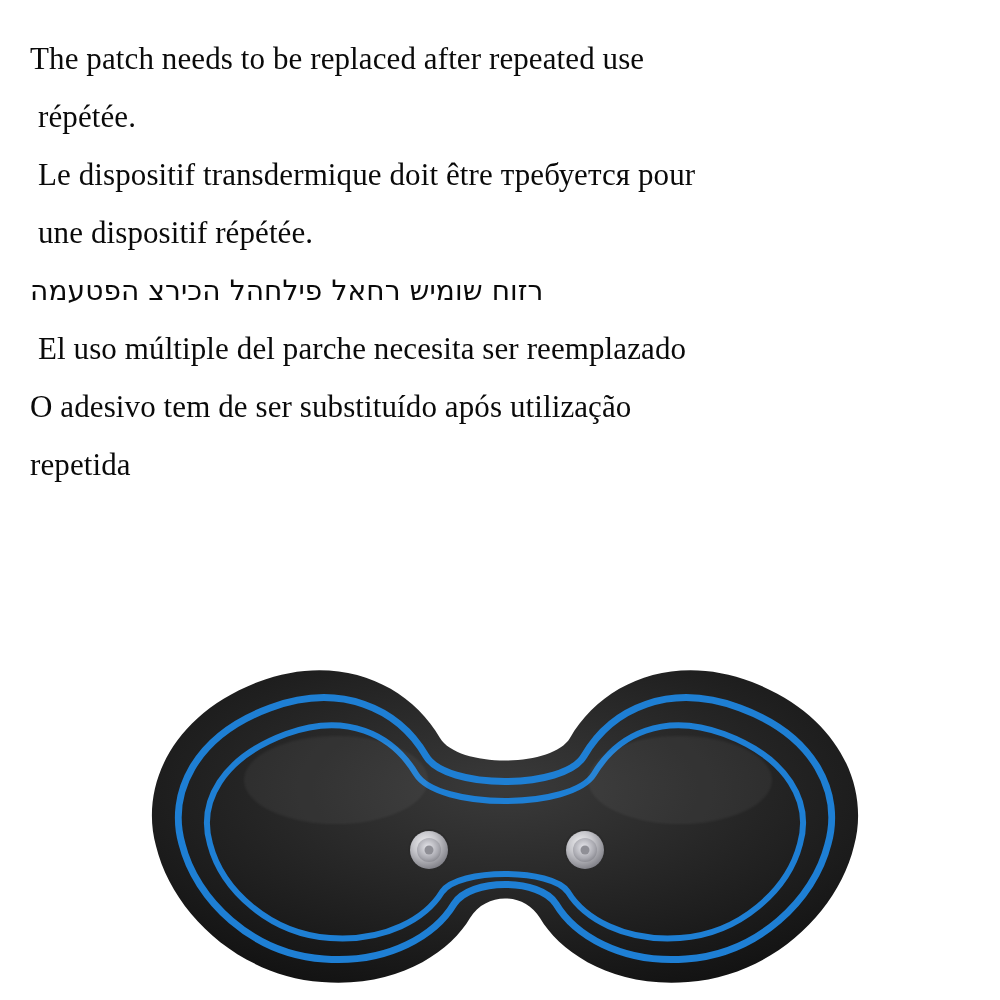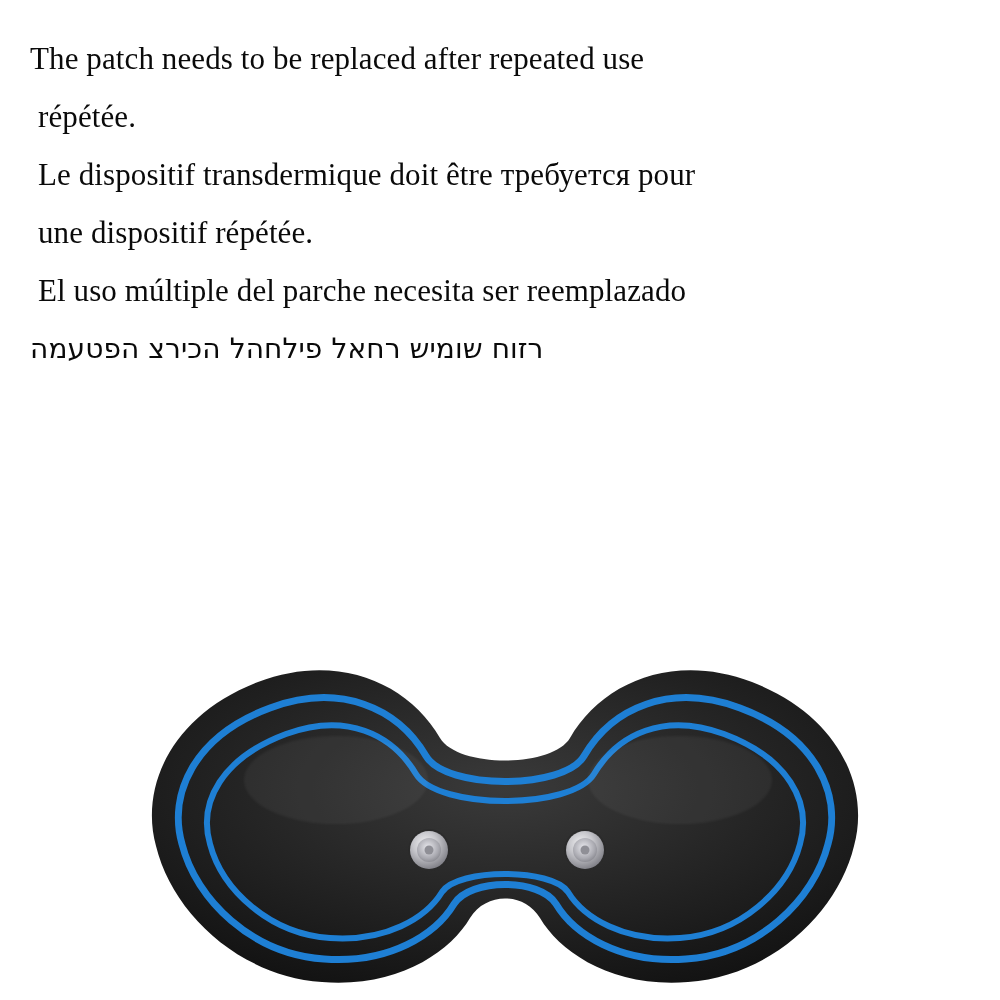--- a/index.html
+++ b/index.html
@@ -69,22 +69,24 @@
 </head>
 <body>
 
 <div class="page">
 
   <div class="text-block">
     <div class="line">The patch needs to be replaced after repeated use</div>
     <div class="line indent cyr">répétée.</div>
     <div class="line indent">Le dispositif transdermique doit être требуется pour</div>
     <div class="line indent">une dispositif répétée.</div>
+    <div class="line rtl">רזוח שומיש רחאל פילחהל הכירצ הפטעמה</div>
     <div class="line indent">El uso múltiple del parche necesita ser reemplazado</div>
-    <div class="line rtl">רזוח שומיש רחאל פילחהל הכירצ הפטעמה</div>
+    <div class="line">O adesivo tem de ser substituído após utilização</div>
+    <div class="line">repetida</div>
   </div>
 
   <div class="device-wrap">
     <svg class="device-svg" viewBox="0 0 730 330">
       <defs>
         <radialGradient id="padShade" cx="50%" cy="38%" r="72%">
           <stop offset="0%" stop-color="#3a3a3a"></stop>
           <stop offset="55%" stop-color="#232323"></stop>
           <stop offset="100%" stop-color="#101010"></stop>
         </radialGradient>

